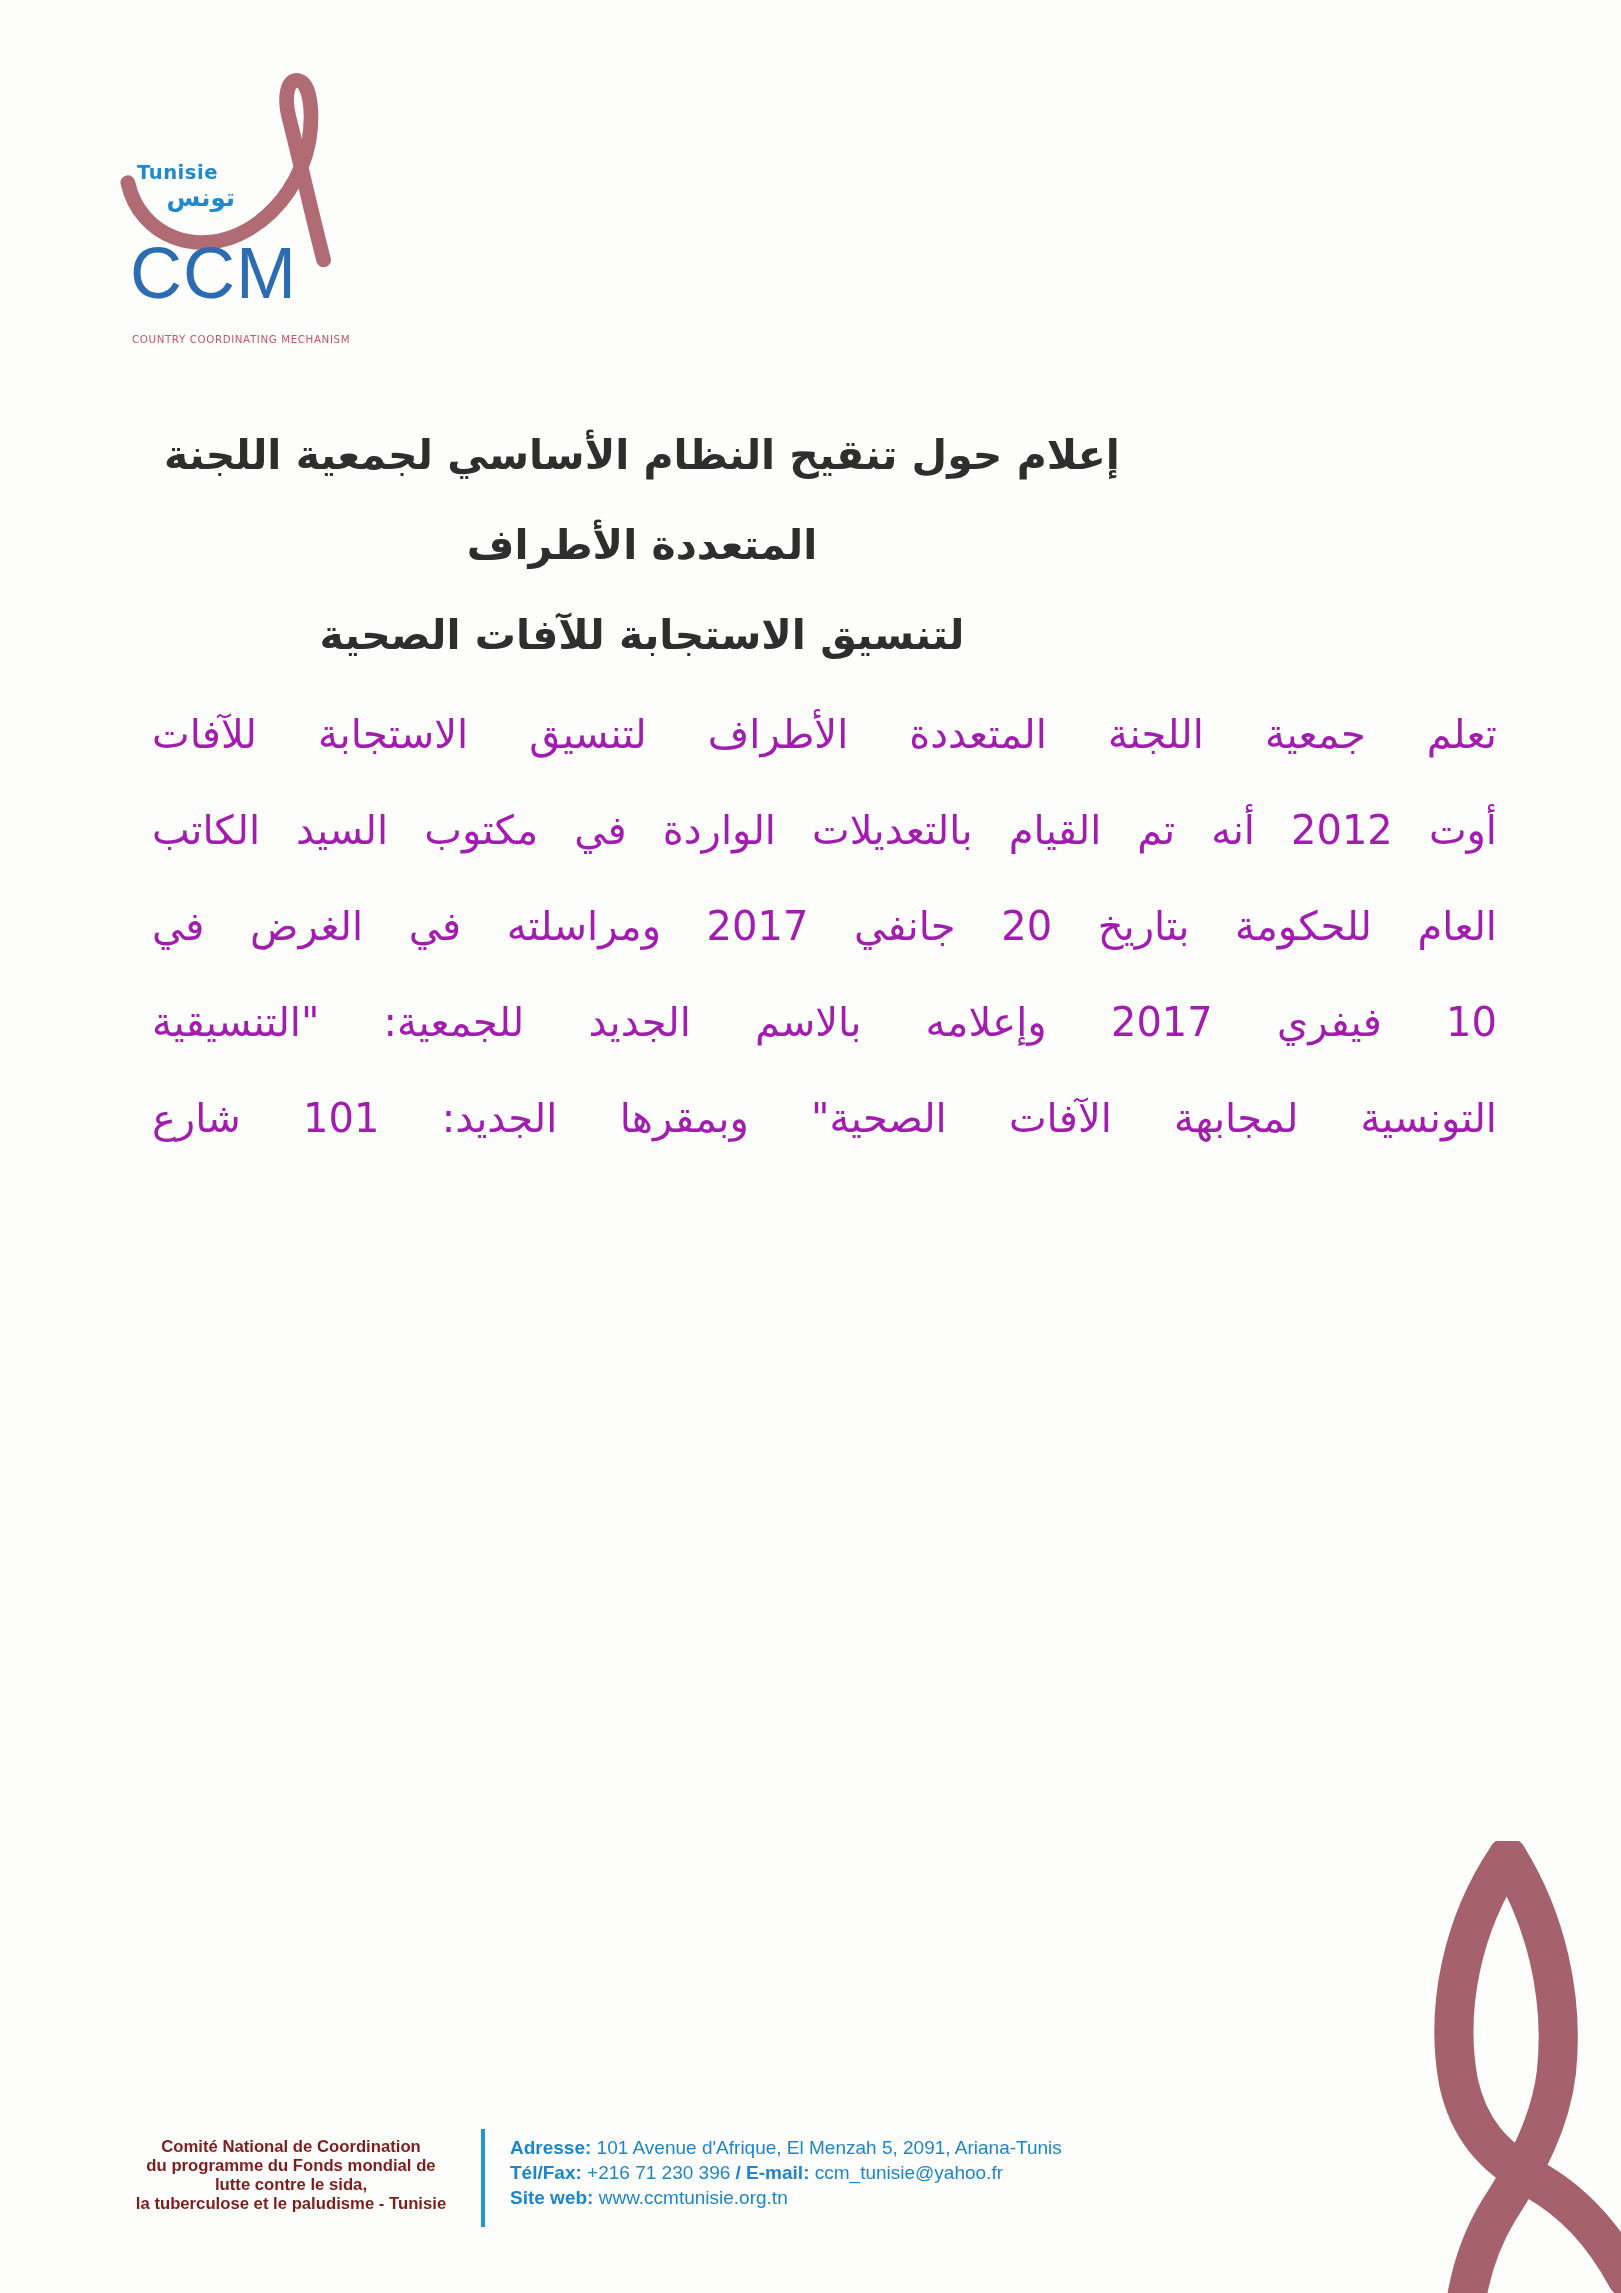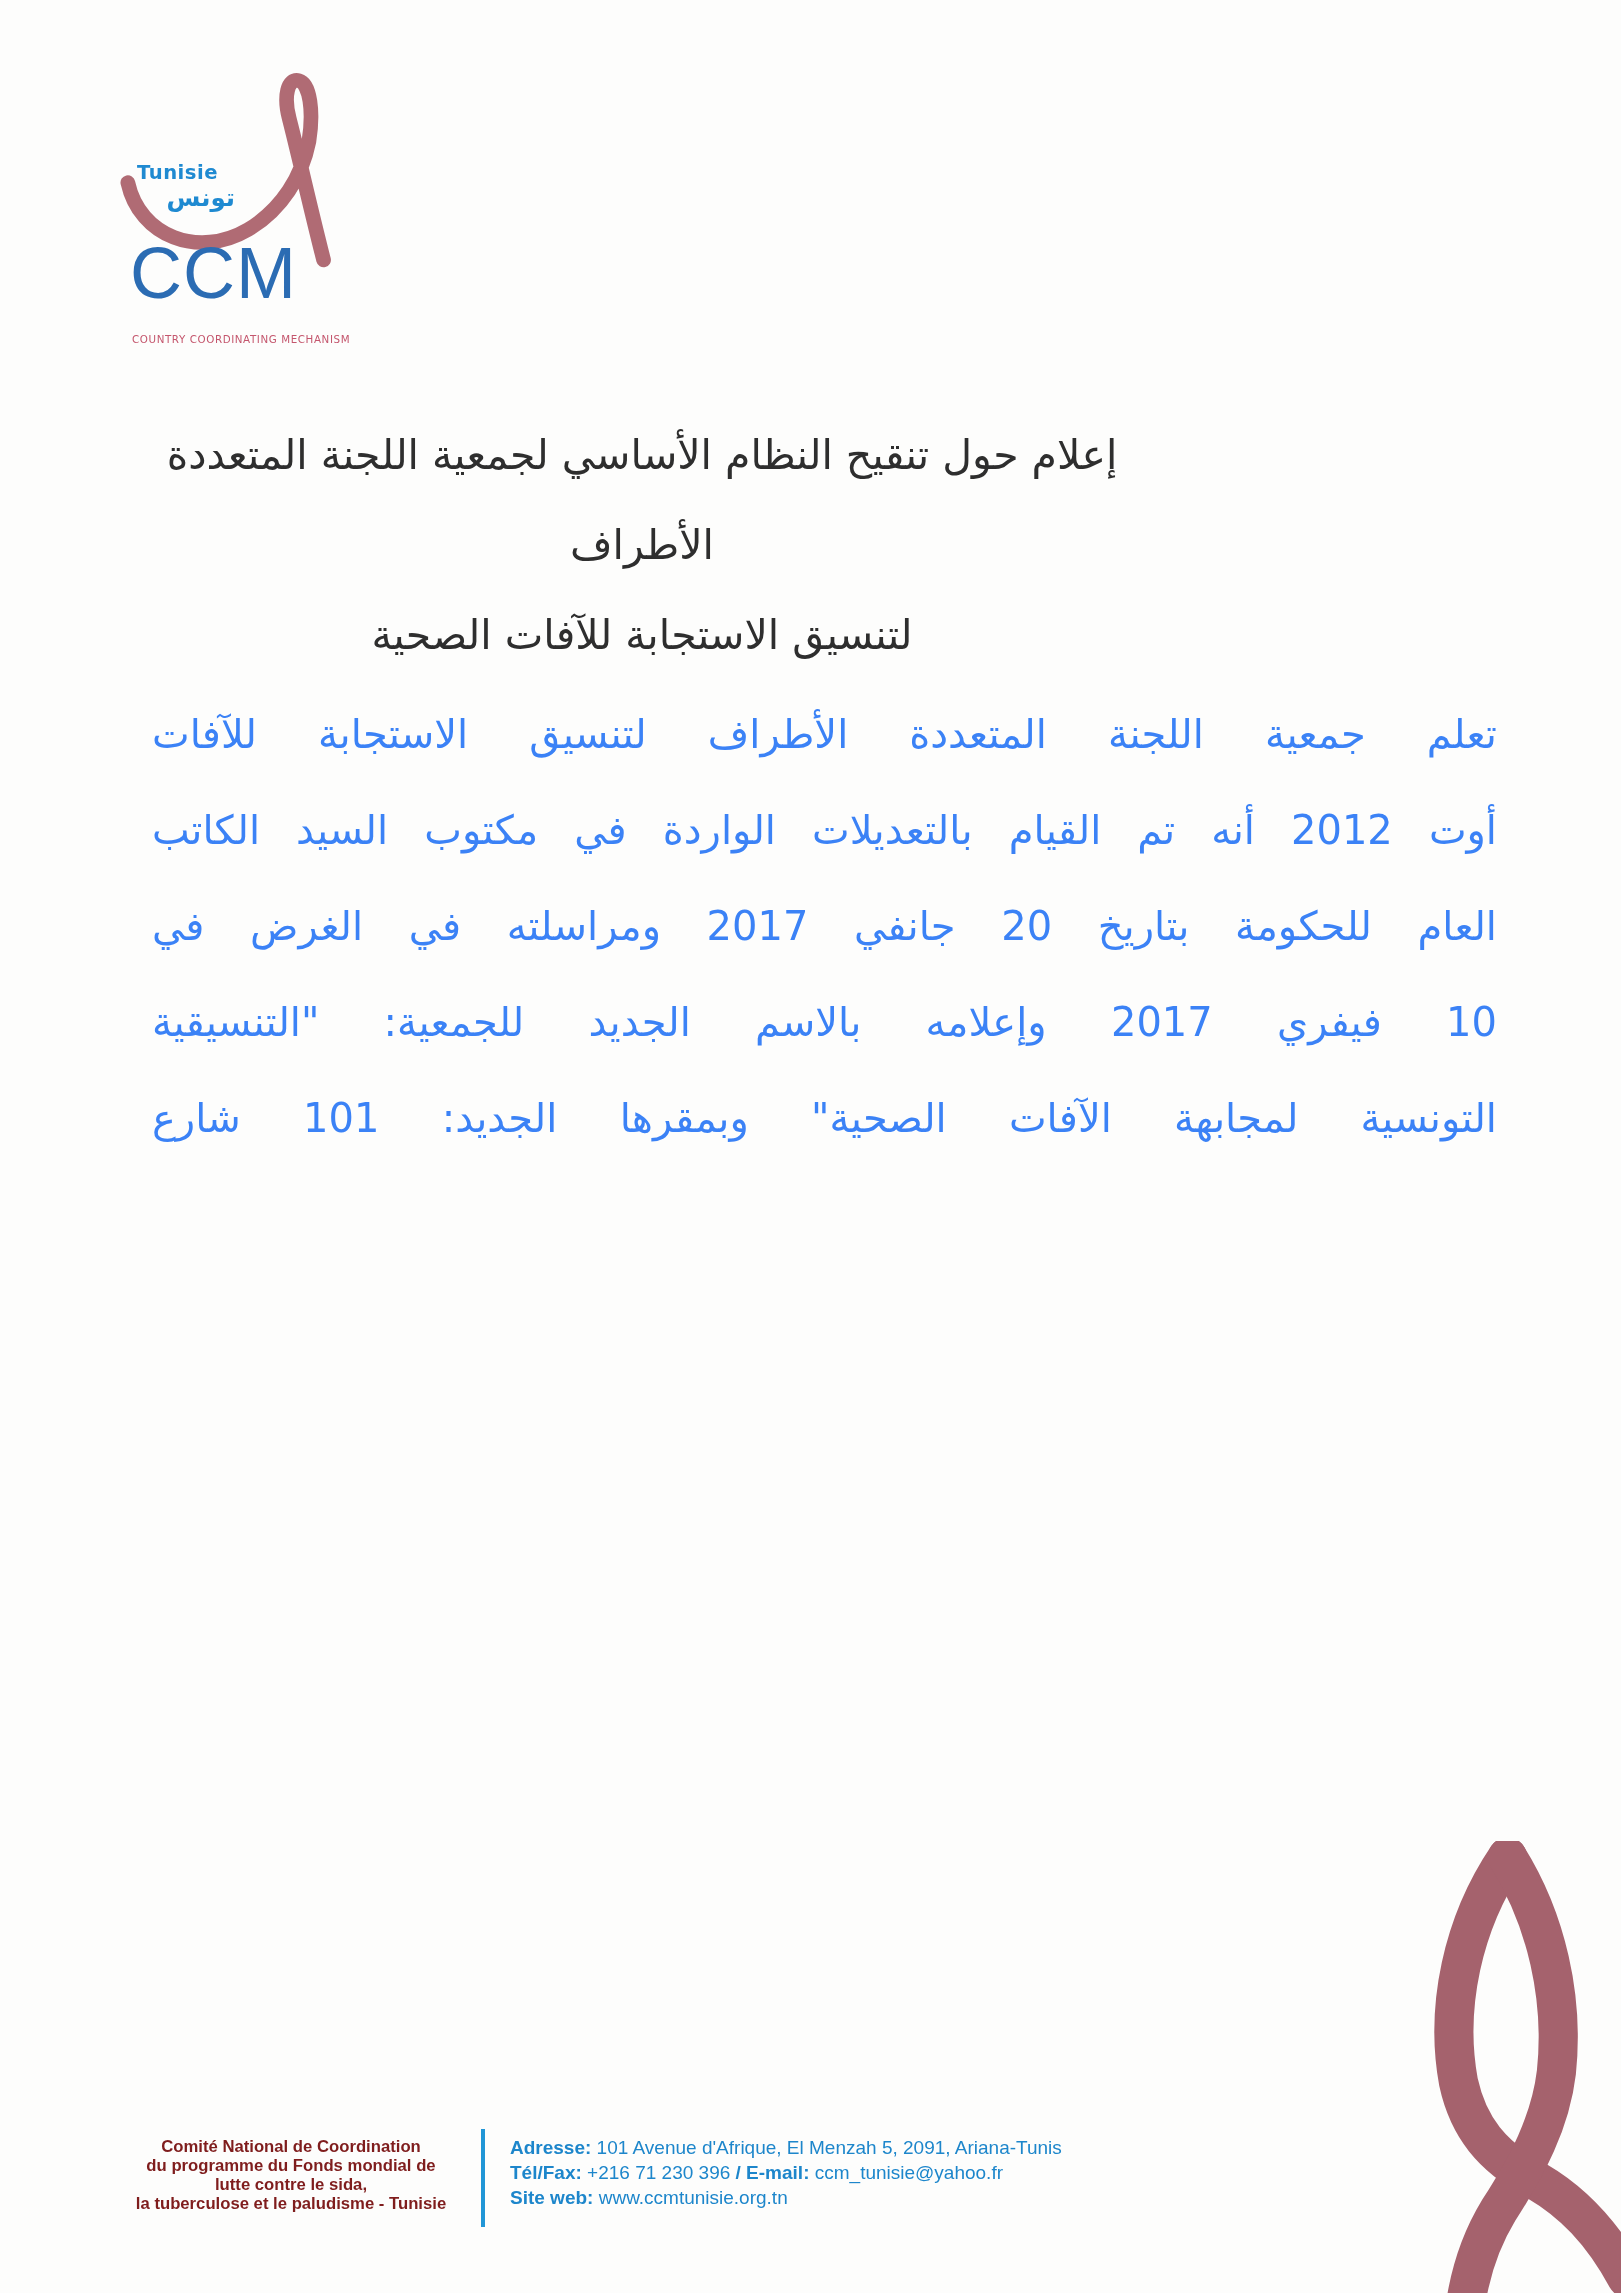--- a/index.html
+++ b/index.html
@@ -25,28 +25,28 @@
   .logo-subtitle {
     position: absolute; left: 49px; top: 284px;
     font-size: 10.3px; letter-spacing: 0.6px; color: #c4566d; white-space: nowrap;
   }
 
   
   .doc-title {
     position: absolute; left: 157px; top: 410px; width: 970px;
     direction: rtl; text-align: center;
     font-family: "DejaVu Sans", sans-serif;
-    font-weight: normal; color: #2e2e2e;
+    font-weight: bold; color: #2e2e2e;
     font-size: 41px; line-height: 90px;
   }
 
   
   .doc-body {
     position: absolute; left: 152px; top: 686px; width: 1345px;
-    direction: rtl; color: #3b82f6;
+    direction: rtl; color: #a21caf;
     font-family: "DejaVu Sans", sans-serif;
     font-size: 40px;
   }
   .body-line {
     text-align: justify;
     text-align-last: justify;
     height: 96px; line-height: 96px;
     white-space: nowrap;
   }
   .body-line.last { text-align-last: right; }

